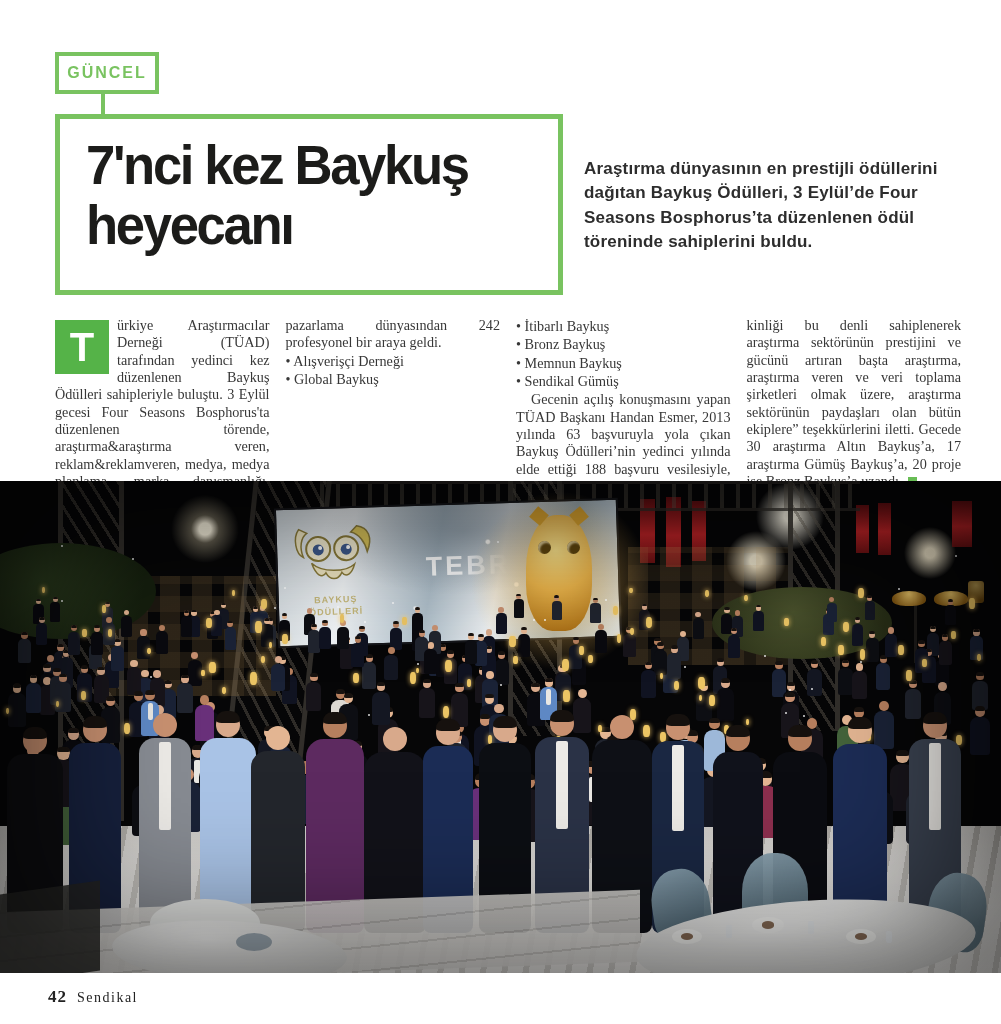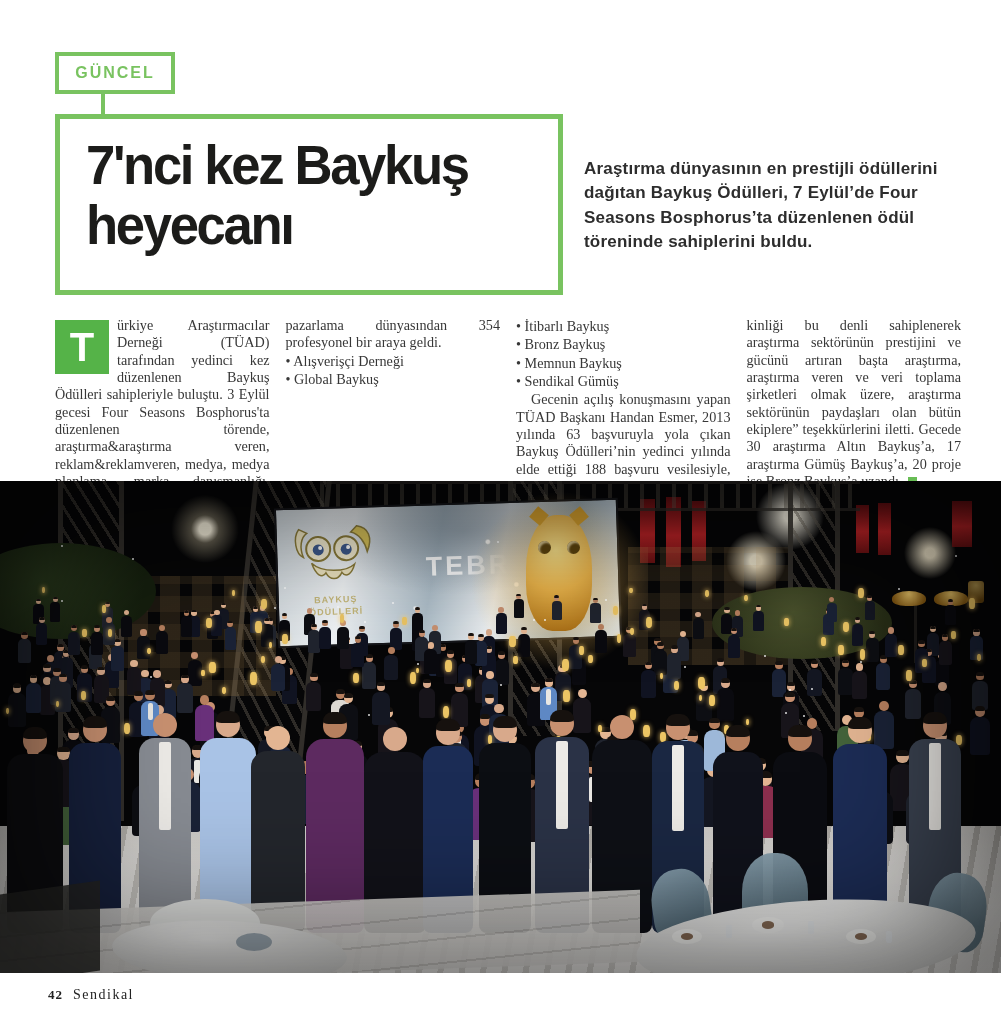--- a/index.html
+++ b/index.html
@@ -1,20 +1,20 @@
 <!DOCTYPE html>
 <html><head>
 <meta charset="utf-8">
 <style>
   html,body{margin:0;padding:0;}
   body{width:1001px;height:1024px;position:relative;background:#ffffff;
        font-family:"Liberation Sans",sans-serif;overflow:hidden;}
 
   
-  .kicker-box{position:absolute;left:55px;top:52px;width:120px;height:42px;
+  .kicker-box{position:absolute;left:55px;top:52px;width:104px;height:42px;
     border:4px solid #79c360;box-sizing:border-box;display:flex;align-items:center;justify-content:center;}
   .kicker-box span{color:#79c360;font-weight:bold;font-size:16px;letter-spacing:2px;}
   .kicker-connector{position:absolute;left:101px;top:94px;width:4px;height:21px;background:#79c360;}
   .headline-box{position:absolute;left:55px;top:114px;width:508px;height:181px;
     border:5px solid #79c360;box-sizing:border-box;}
   .headline{margin:16px 0 0 26px;font-size:56px;line-height:1.07;font-weight:800;
     color:#1c1c1a;letter-spacing:-2.5px;transform:scaleX(.94);transform-origin:left top;white-space:nowrap;}
   .headline span{display:block;}
 
   .intro{position:absolute;left:584px;top:140px;width:380px;
@@ -94,46 +94,46 @@
   .chair{background:linear-gradient(160deg,#8aa2b0,#5d7582 70%);border-radius:46% 46% 30% 30%;opacity:.95;}
   .plate{background:#f6f6f4;border-radius:50%;}
   .plate i{position:absolute;left:30%;top:28%;width:40%;height:44%;border-radius:50%;background:#6d4a2e;opacity:.8;}
   .glass{background:rgba(230,235,240,.65);border-radius:2px;}
   .vignette{left:0;top:0;width:1001px;height:492px;pointer-events:none;
     box-shadow:inset 0 0 130px 45px rgba(0,0,0,.55);}
 
   
   .footer{position:absolute;left:48px;top:987px;display:flex;align-items:baseline;gap:10px;
     font-family:"Liberation Serif",serif;color:#222;}
-  .footer .pagenum{font-weight:bold;font-size:13px;letter-spacing:1px;}
+  .footer .pagenum{font-weight:bold;font-size:17px;letter-spacing:1px;}
   .footer .magname{font-size:14px;letter-spacing:1.5px;}
 </style>
 </head>
 <body>
 
 <div class="kicker-box">
   <span>GÜNCEL</span>
 </div>
 <div class="kicker-connector"></div>
 
 <div class="headline-box">
   <div class="headline">
     <span>7'nci kez Baykuş</span>
     <span>heyecanı</span>
   </div>
 </div>
 
-<p class="intro">Araştırma dünyasının en prestijli ödüllerini dağıtan Baykuş Ödülleri, 7 Eylül’de Four Seasons Bosphorus’ta düzenlenen ödül töreninde sahiplerini buldu.</p>
+<p class="intro">Araştırma dünyasının en prestijli ödüllerini dağıtan Baykuş Ödülleri, 3 Eylül’de Four Seasons Bosphorus’ta düzenlenen ödül töreninde sahiplerini buldu.</p>
 
 <div class="article">
   <div class="col">
     <p><span class="dropcap">T</span><span>ürkiye Araştırmacılar Derneği (TÜAD) tarafından yedinci kez düzenlenen Baykuş Ödülleri sahipleriyle buluştu. 3 Eylül gecesi Four Seasons Bosphorus'ta düzenlenen törende, araştırma&amp;araştırma veren, reklam&amp;reklamveren, medya, medya planlama, marka danışmanlığı, akademi, iletişim,</span></p>
   </div>
   <div class="col">
-    <p>pazarlama dünyasından 354 profesyonel bir araya geldi.</p>
+    <p>pazarlama dünyasından 242 profesyonel bir araya geldi.</p>
     <div class="bullet">• Alışverişçi Derneği</div>
     <div class="bullet">• Global Baykuş</div>
   </div>
   <div class="col">
     <div class="bullet">• İtibarlı Baykuş</div>
     <div class="bullet">• Bronz Baykuş</div>
     <div class="bullet">• Memnun Baykuş</div>
     <div class="bullet">• Sendikal Gümüş</div>
     <p class="indent">Gecenin açılış konuşmasını yapan TÜAD Başkanı Handan Esmer, 2013 yılında 63 başvuruyla yola çıkan Baykuş Ödülleri’nin yedinci yılında elde ettiği 188 başvuru vesilesiyle, “bu et-</p>
   </div>

